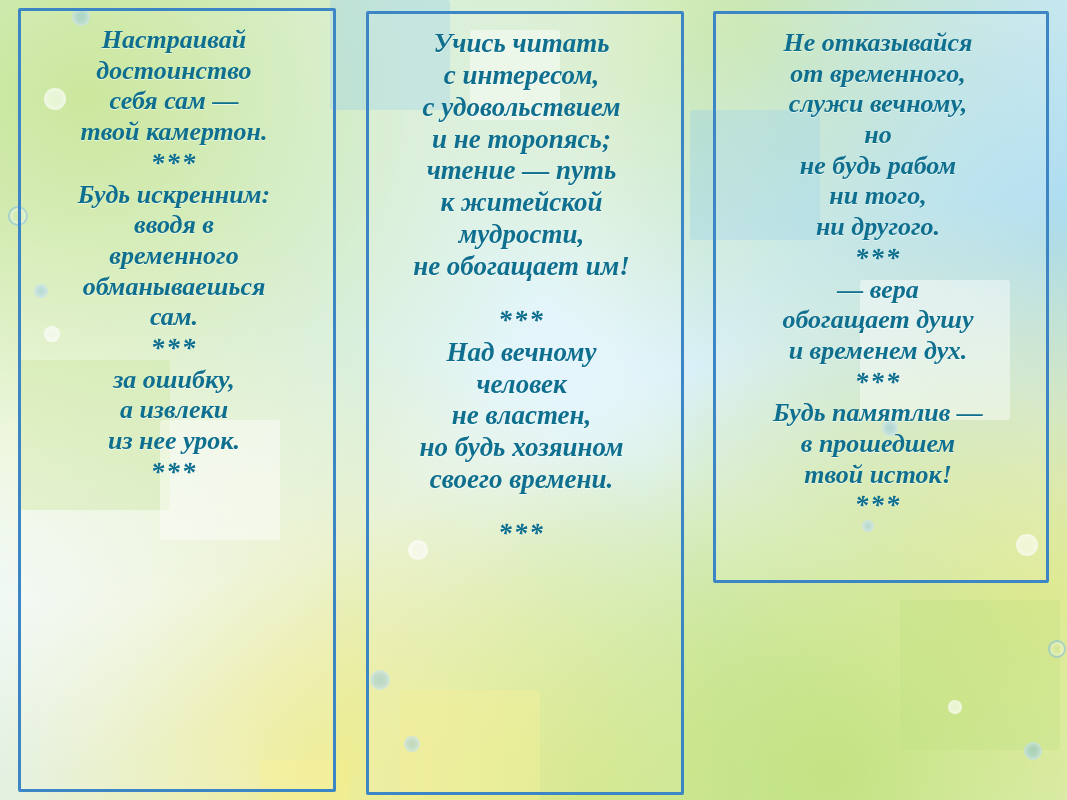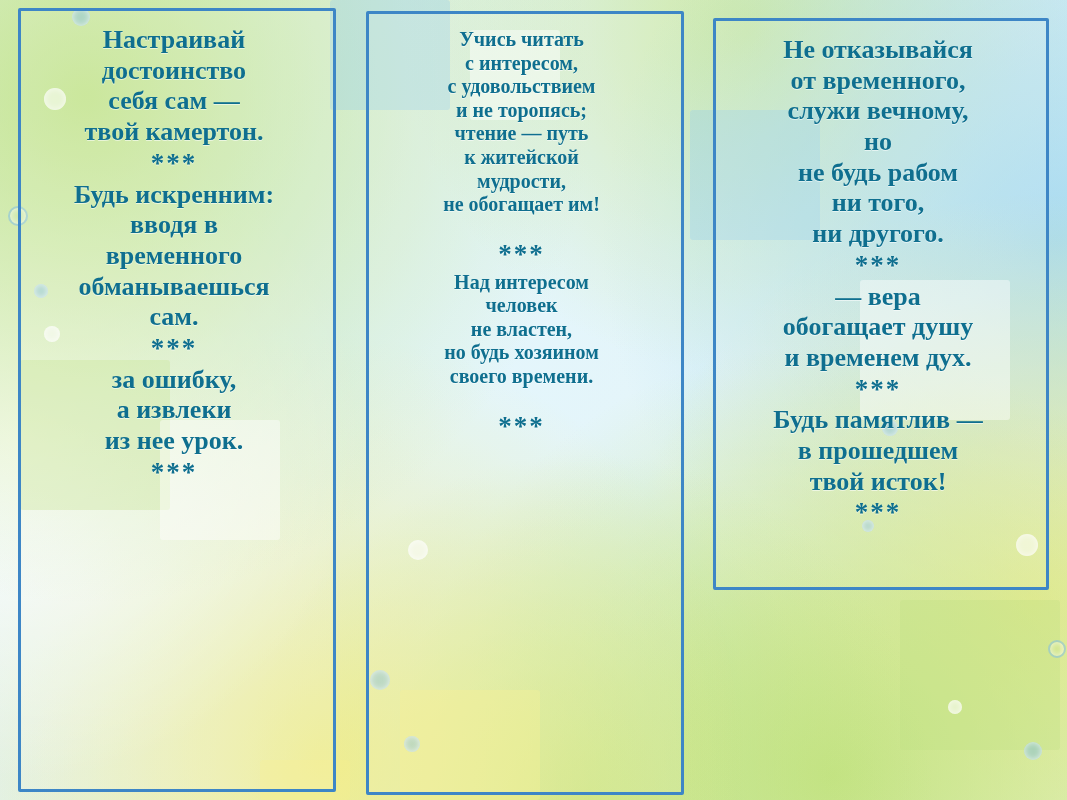--- a/index.html
+++ b/index.html
@@ -71,39 +71,40 @@
   }
   .panel {
     box-sizing: border-box;
     border: 3px solid #3d86c6;
     border-radius: 2px;
     background: rgba(255,255,255,0.10);
     padding: 14px 16px 10px 10px;
     text-align: center;
     color: #0f6f8f;
     font-weight: bold;
+    font-style: italic;
     line-height: 1.18;
     text-shadow: 0 1px 0 rgba(255,255,255,0.55);
   }
   .panel-1 { width: 318px; height: 784px; }
   .panel-2 { width: 318px; height: 784px; margin-top: 3px; }
-  .panel-3 { width: 336px; height: 572px; margin-top: 10px; }
+  .panel-3 { width: 336px; height: 572px; margin-top: 3px; }
 
   .panel p {
     margin: 0;
   }
   .sep {
     letter-spacing: 2px;
     margin: 0 0 6px 0;
   }
   .gap { height: 22px; }
 
   
   .panel-1 .line { font-size: 26px; }
-  .panel-2 .line { font-size: 20px; }
+  .panel-2 .line { font-size: 27px; }
   .panel-3 .line { font-size: 26px; }
   .sep { font-size: 27px; }
 </style>
 </head>
 <body>
 
 <div class="slide">
 
   <div class="bg-base"></div>
 
@@ -162,21 +163,21 @@
       <p class="line">с удовольствием</p>
       <p class="line">и не торопясь;</p>
       <p class="line">чтение — путь</p>
       <p class="line">к житейской</p>
       <p class="line">мудрости,</p>
       <p class="line">не обогащает им!</p>
 
       <div class="gap"></div>
       <p class="sep">***</p>
 
-      <p class="line">Над интересом</p>
+      <p class="line">Над вечному</p>
       <p class="line">человек</p>
       <p class="line">не властен,</p>
       <p class="line">но будь хозяином</p>
       <p class="line">своего времени.</p>
 
       <div class="gap"></div>
       <p class="sep">***</p>
     </div>
 
     <div class="panel panel-3">

